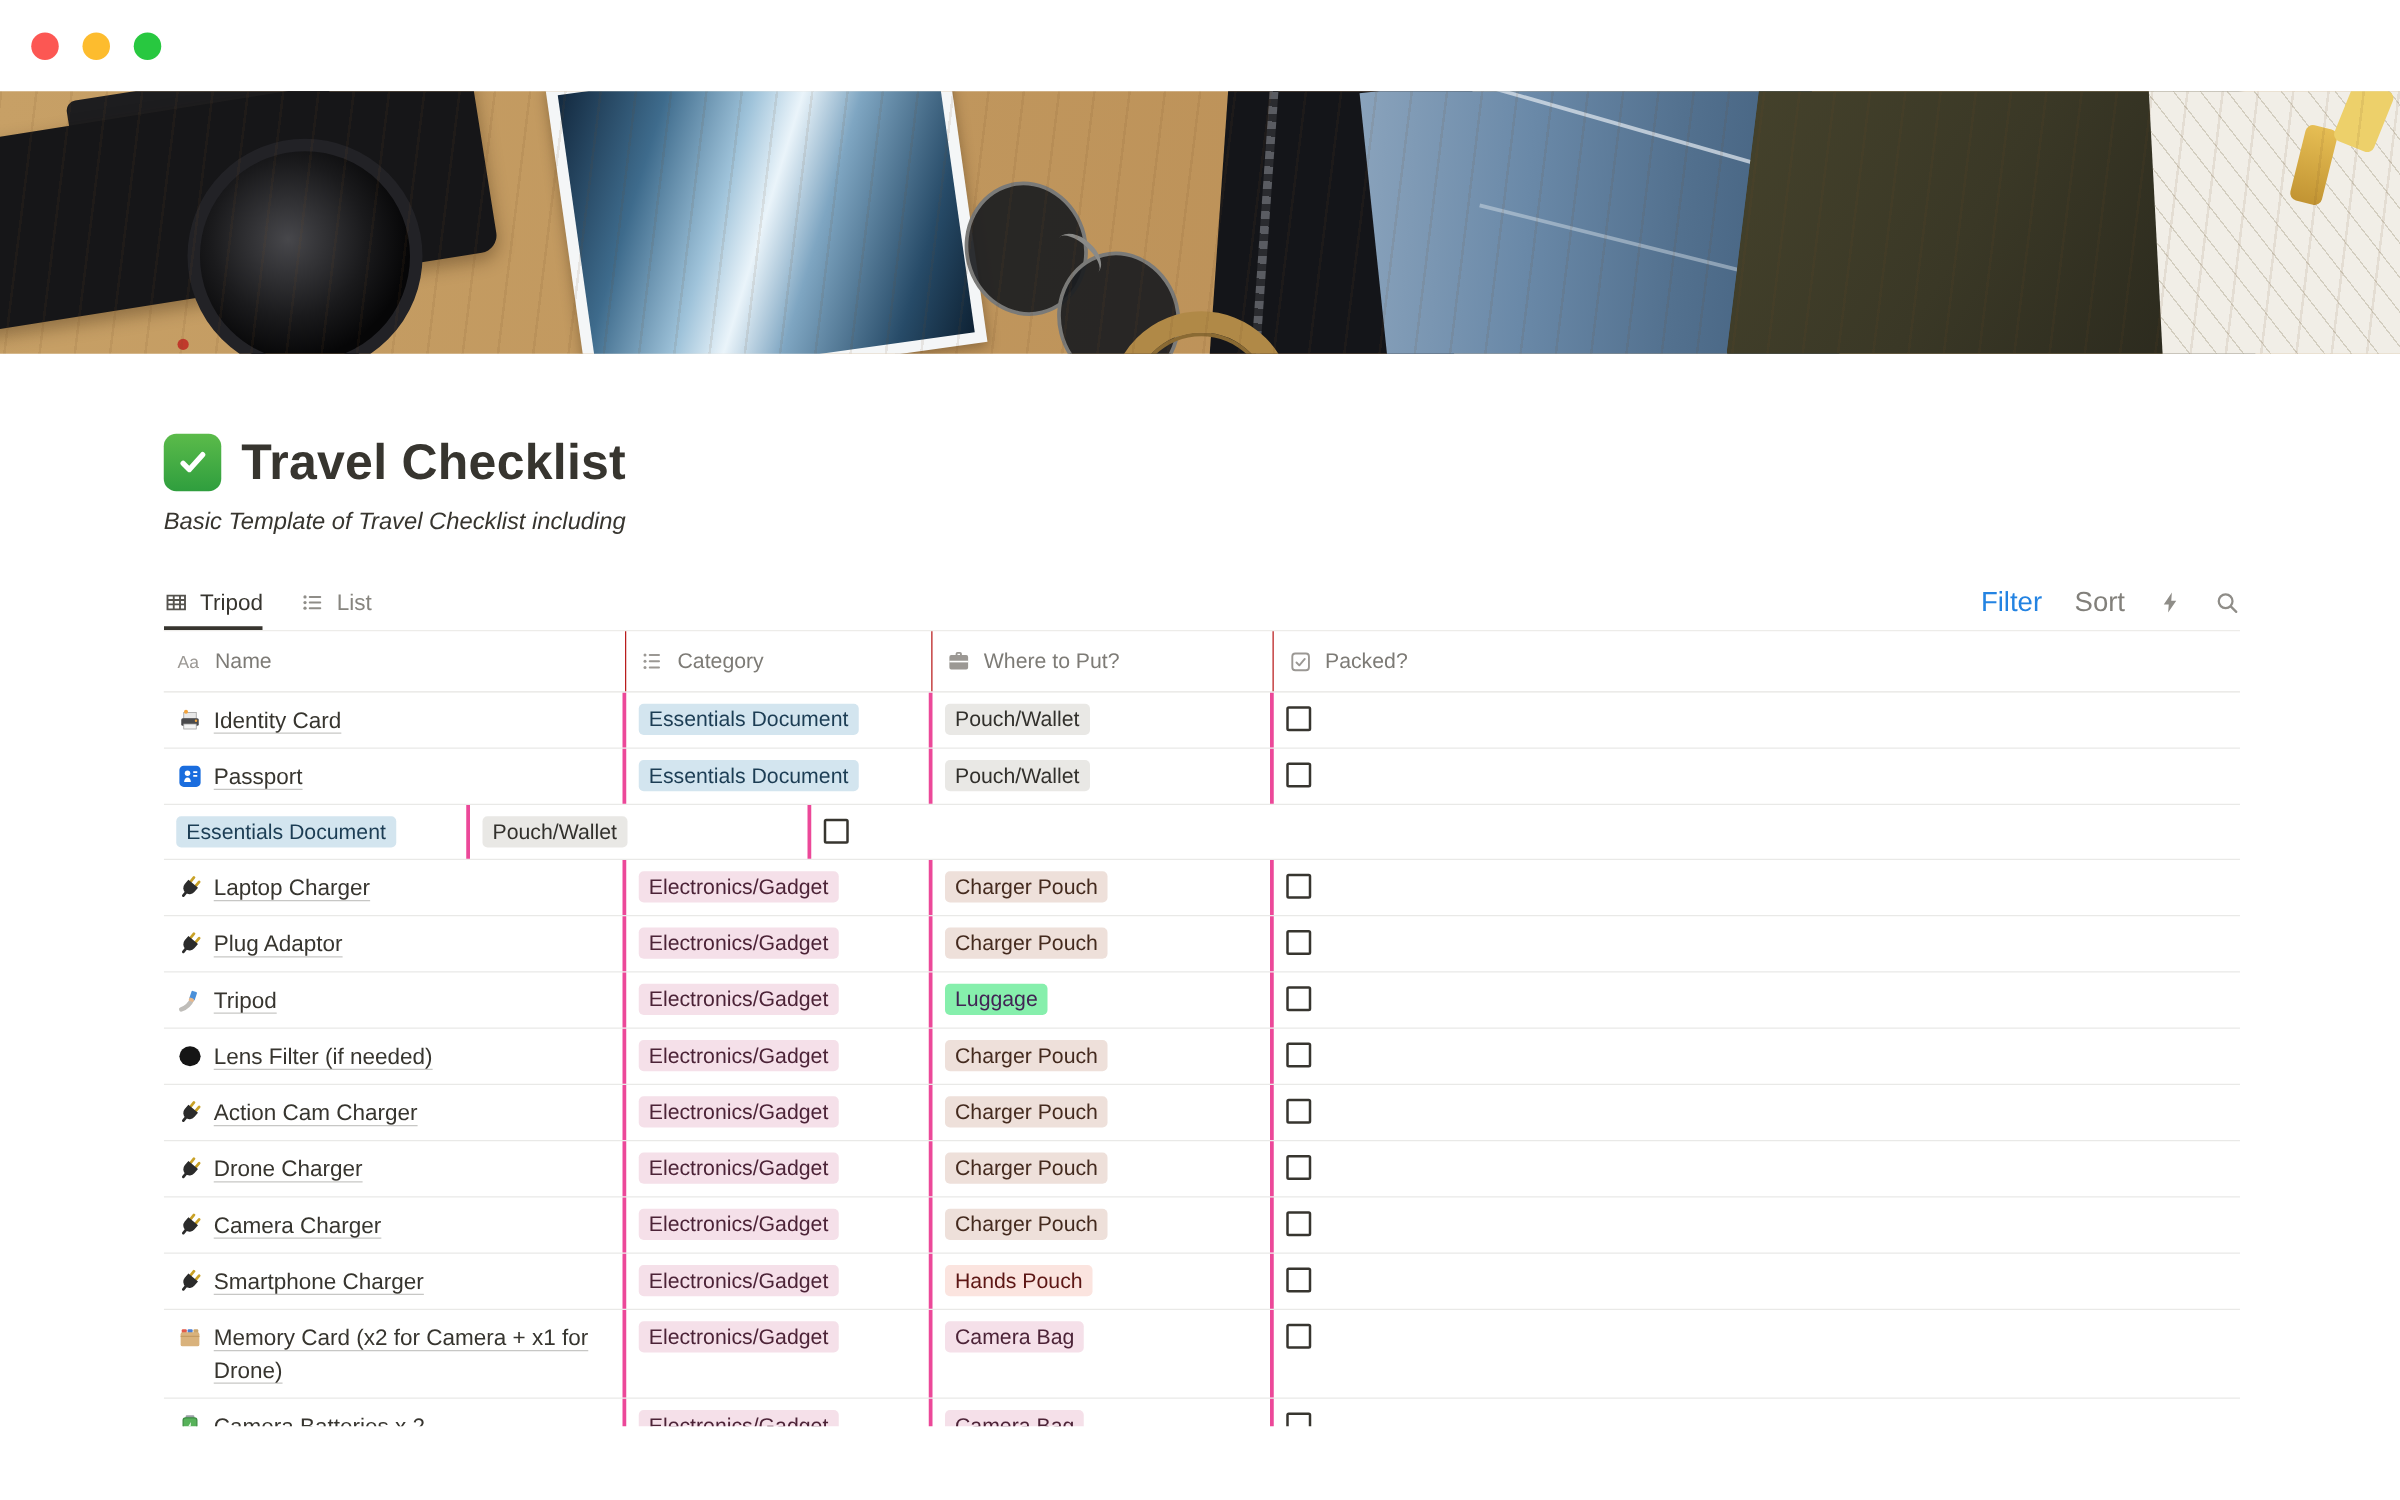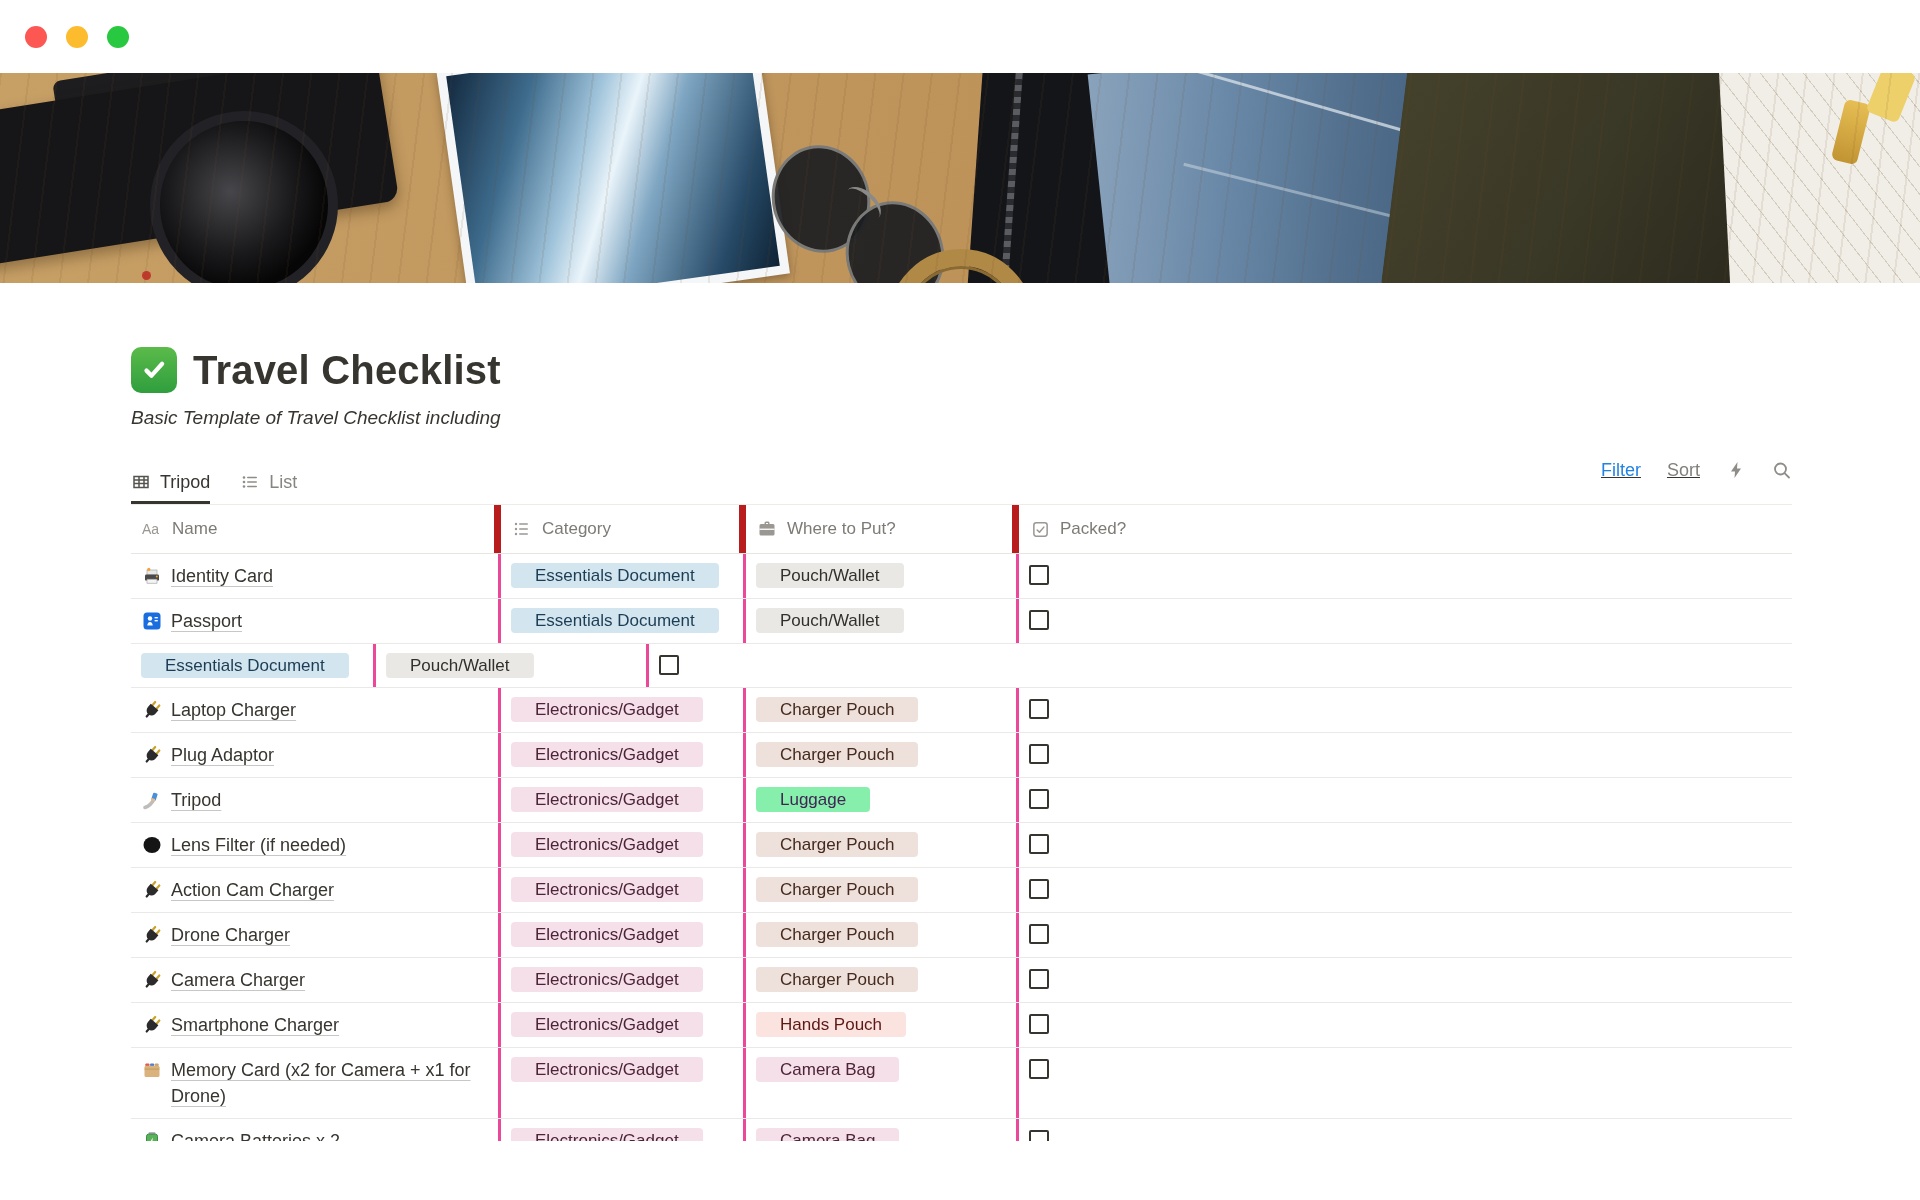--- a/index.html
+++ b/index.html
@@ -53,41 +53,41 @@
   .title-row{margin-top:64px;display:flex;align-items:center;gap:16px;}
   .page-icon{width:46px;height:46px;border-radius:10px;display:flex;align-items:center;justify-content:center;
     background:linear-gradient(180deg,#5BBB4A,#2F9E3E);}
   .page-title{font-size:40px;font-weight:bold;margin:0;letter-spacing:.2px;}
   .subtitle{margin-top:14px;font-style:italic;font-size:19px;color:#37352F;}
 
   .toolbar{margin-top:31px;height:44px;display:flex;align-items:stretch;gap:30px;border-bottom:1px solid #EDECE9;}
   .tab{display:flex;align-items:center;gap:9px;font-size:18px;color:#87857F;cursor:default;}
   .tab.active{color:#37352F;box-shadow:inset 0 -3px 0 #37352F;}
   .ticon{width:20px;height:20px;display:inline-flex;align-items:center;justify-content:center;}
-  .right-actions{margin-left:auto;display:flex;align-items:flex-start;gap:26px;font-size:18px;text-decoration:underline;}
+  .right-actions{margin-left:auto;display:flex;align-items:center;gap:26px;font-size:22px;}
   .filter{color:#2383E2;}
   .sort{color:#82807B;}
 
   
   .thead{display:flex;height:49px;color:#7D7B76;font-size:17px;border-bottom:1px solid #E6E5E2;box-sizing:border-box;}
-  .th{display:flex;align-items:center;gap:9px;padding:0 10px;box-sizing:border-box;border-right:7px solid #b91c1c;}
+  .th{display:flex;align-items:center;gap:9px;padding:0 10px;box-sizing:border-box;border-right:1px solid #b91c1c;}
   .th:last-child{border-right:none;}
   .hicon{width:22px;height:20px;display:inline-flex;align-items:center;justify-content:center;}
   .col0{width:370px;flex:0 0 370px;}
   .col1{width:245px;flex:0 0 245px;}
   .col2{width:273px;flex:0 0 273px;}
   .col3{width:773px;flex:0 0 773px;}
   .tbody{height:587px;overflow:hidden;}
   .tr{display:flex;border-bottom:1px solid #E9E9E7;min-height:44px;box-sizing:border-box;}
   .td{padding:9px 10px;box-sizing:border-box;border-right:3px solid #ec4899;display:flex;align-items:flex-start;gap:8px;}
   .td.col3{border-right:none;}
   .ricon{width:22px;height:22px;flex:0 0 22px;display:inline-flex;align-items:center;justify-content:center;margin-top:2px;}
   .nametext{font-size:18px;line-height:26px;text-decoration:underline;
     text-decoration-color:rgba(55,53,47,.28);text-decoration-thickness:1px;text-underline-offset:3.5px;}
-  .badge{font-size:17px;line-height:25px;padding:0 24px;border-radius:4px;white-space:nowrap;}
+  .badge{font-size:17px;line-height:25px;padding:0 8px;border-radius:4px;white-space:nowrap;}
   .checkbox{width:20px;height:20px;box-sizing:border-box;border:2px solid #37352F;border-radius:2px;background:#fff;margin-top:2px;}
 </style>
 </head>
 <body>
 
 <div class="window">
 
   <div class="titlebar">
     <span class="tl" style="background: rgb(252, 87, 83);"></span>
     <span class="tl" style="background: rgb(253, 188, 46);"></span>

